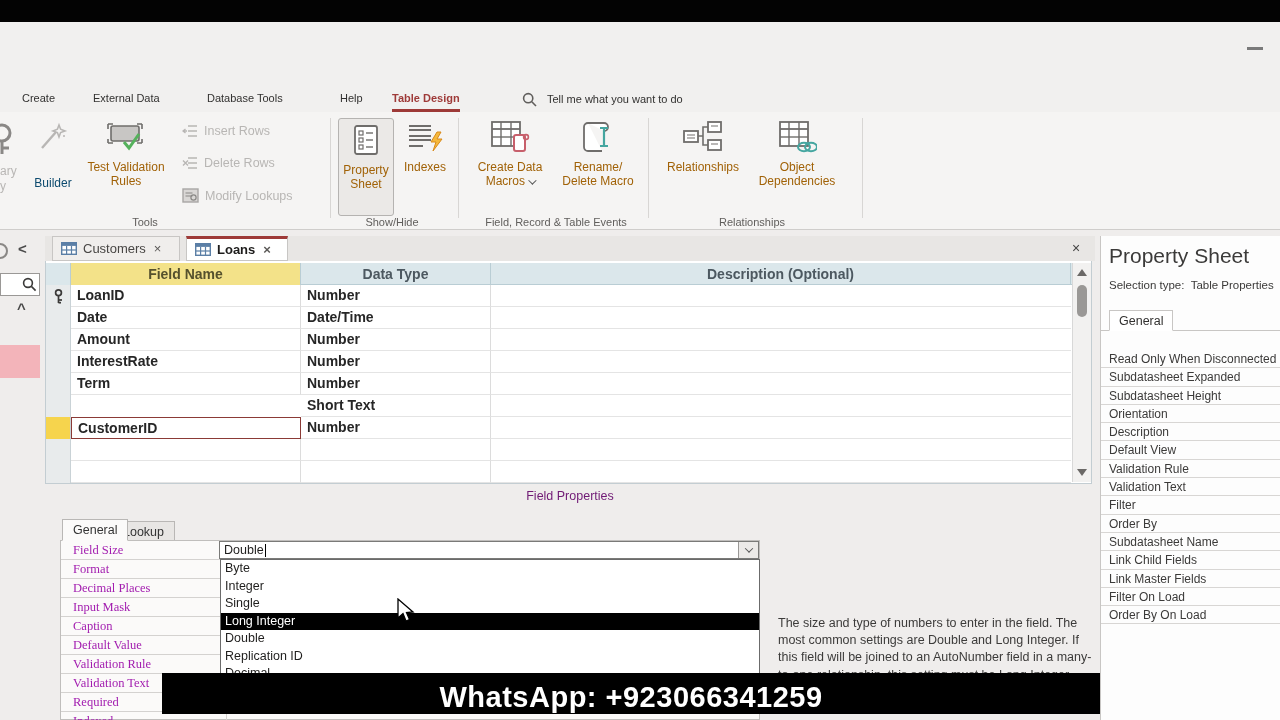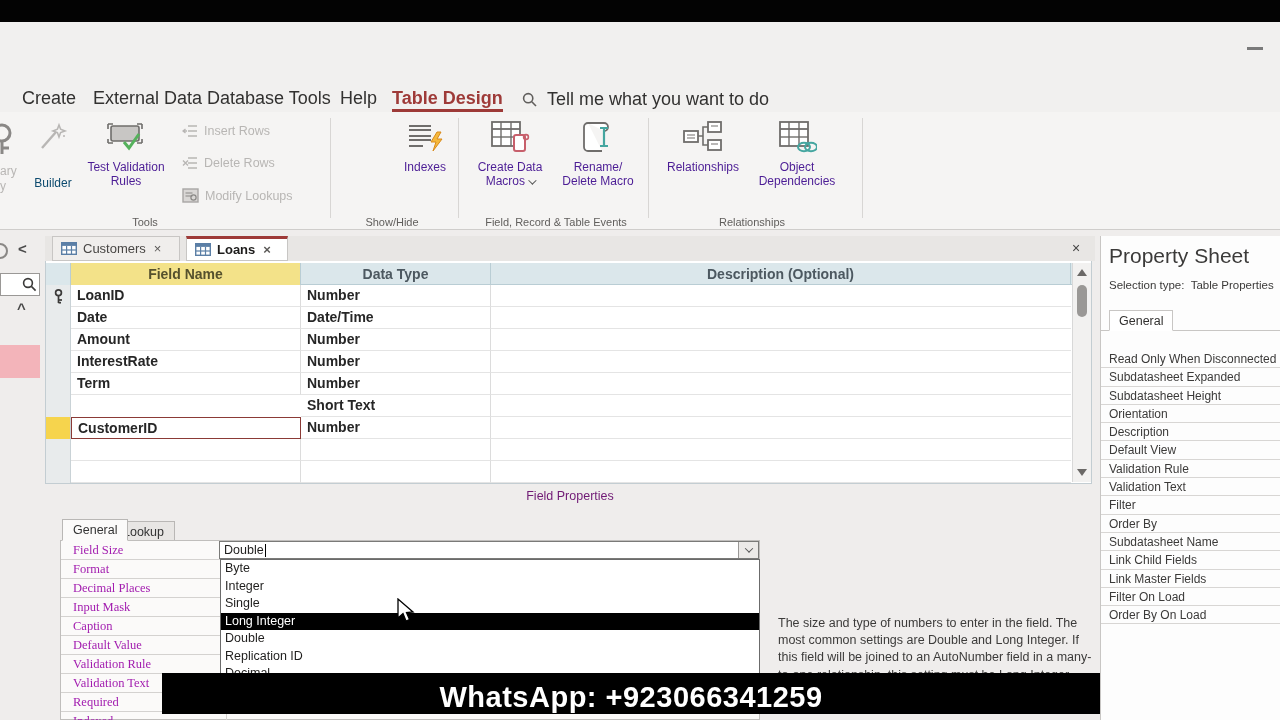--- a/index.html
+++ b/index.html
@@ -6,30 +6,30 @@
   html,body { width:1280px; height:720px; overflow:hidden; background:#fff;
     font-family:"Liberation Sans", sans-serif; color:#323130; }
   .abs { position:absolute; }
 
   
   #topbar { left:0; top:0; width:1280px; height:22px; background:#030303; }
   #titlebar { left:0; top:22px; width:1280px; height:63px; background:#f1f0ef; }
   #min-dash { left:1247px; top:47px; width:16px; height:3px; background:#7a7a7a; }
 
   
-  #menubar { left:0; top:85px; width:1280px; height:27px; background:#f1f0ef; font-size:18px; }
+  #menubar { left:0; top:85px; width:1280px; height:27px; background:#f1f0ef; font-size:11px; }
   .mtab { position:absolute; top:3px; height:24px; line-height:20px; color:#323130; cursor:default; }
   .mtab.active { color:#9e3a38; font-weight:700; border-bottom:3px solid #9e3a38; }
   #tellme { position:absolute; left:522px; top:3px; height:22px; display:flex; align-items:center; gap:10px; color:#323130; }
 
   
   #ribbon { left:0; top:112px; width:1280px; height:118px; background:#f5f4f3; border-bottom:1px solid #cfcdcb; }
   .gsep { position:absolute; top:6px; width:1px; height:100px; background:#d8d6d4; }
   .glabel { position:absolute; top:104px; font-size:11px; color:#605e5c; text-align:center; }
-  .bigbtn { position:absolute; top:6px; display:flex; flex-direction:column; align-items:center; font-size:12px; line-height:14px; text-align:center; color:#4c1d95; }
+  .bigbtn { position:absolute; top:6px; display:flex; flex-direction:column; align-items:center; font-size:12px; line-height:14px; text-align:center; color:#a16207; }
   .bigbtn .ic { height:38px; display:flex; align-items:center; justify-content:center; margin-bottom:4px; }
   .smallrow { position:absolute; display:flex; align-items:center; gap:6px; font-size:12.5px; color:#b8b6b4; }
   .disabled { color:#0c4a6e;gap:16px; }
   .chev { display:inline-block; width:6px; height:6px; border-right:1.5px solid #555; border-bottom:1.5px solid #555; transform:rotate(45deg) translateY(-2px); }
   #btn-propsheet { left:338px; top:6px; width:56px; height:98px; background:#ebe9e7; border:1px solid #b5b3b1; border-radius:3px; padding-top:2px; }
   .cliptext { position:absolute; font-size:12px; color:#b8b6b4; line-height:15px; }
 
   
   #workarea { left:0; top:230px; width:1280px; height:490px; background:#efedec; }
 
@@ -185,20 +185,35 @@
           <rect x="1" y="1" width="15" height="13" fill="#d9d7d5" stroke="#a8a6a4" stroke-width="1.4"></rect>
           <path d="M3.5 5 h7 M3.5 8 h7" stroke="#8a8886" stroke-width="1.2"></path>
           <circle cx="11.5" cy="9.5" r="2.6" fill="none" stroke="#8a8886" stroke-width="1.2"></circle>
         </svg>
       </span>
     <span>Modify Lookups</span>
   </div>
   <div class="glabel" style="left:100px; width:90px">Tools</div>
   <div class="gsep" style="left:330px"></div>
 
+  <div class="bigbtn" id="btn-propsheet">
+    <span class="ic">
+      <svg width="26" height="32" viewBox="0 0 26 32">
+          <rect x="2" y="2" width="22" height="28" rx="2" fill="#fff" stroke="#6f6d6b" stroke-width="1.8"></rect>
+          <rect x="6" y="7" width="4" height="4" fill="none" stroke="#6f6d6b" stroke-width="1.2"></rect>
+          <line x1="13" y1="9" x2="20" y2="9" stroke="#6f6d6b" stroke-width="1.4"></line>
+          <rect x="6" y="14" width="4" height="4" fill="none" stroke="#6f6d6b" stroke-width="1.2"></rect>
+          <line x1="13" y1="16" x2="20" y2="16" stroke="#6f6d6b" stroke-width="1.4"></line>
+          <rect x="6" y="21" width="4" height="4" fill="none" stroke="#6f6d6b" stroke-width="1.2"></rect>
+          <line x1="13" y1="23" x2="20" y2="23" stroke="#6f6d6b" stroke-width="1.4"></line>
+        </svg>
+    </span>
+    <span>Property</span>
+    <span>Sheet</span>
+  </div>
 
   <div class="bigbtn" style="left:398px; width:54px">
     <span class="ic">
       <svg width="40" height="34" viewBox="0 0 40 34">
           <path d="M4 6 h22 M4 10 h22 M4 16 h22 M4 20 h22 M4 26 h14" stroke="#6f6d6b" stroke-width="2"></path>
           <path d="M32 12 l-6 10 h5 l-3 9 9 -12 h-5 l4 -7 Z" fill="#f5b93c" stroke="#d98a1a" stroke-width="1"></path>
         </svg>
     </span>
     <span>Indexes</span>
   </div>

